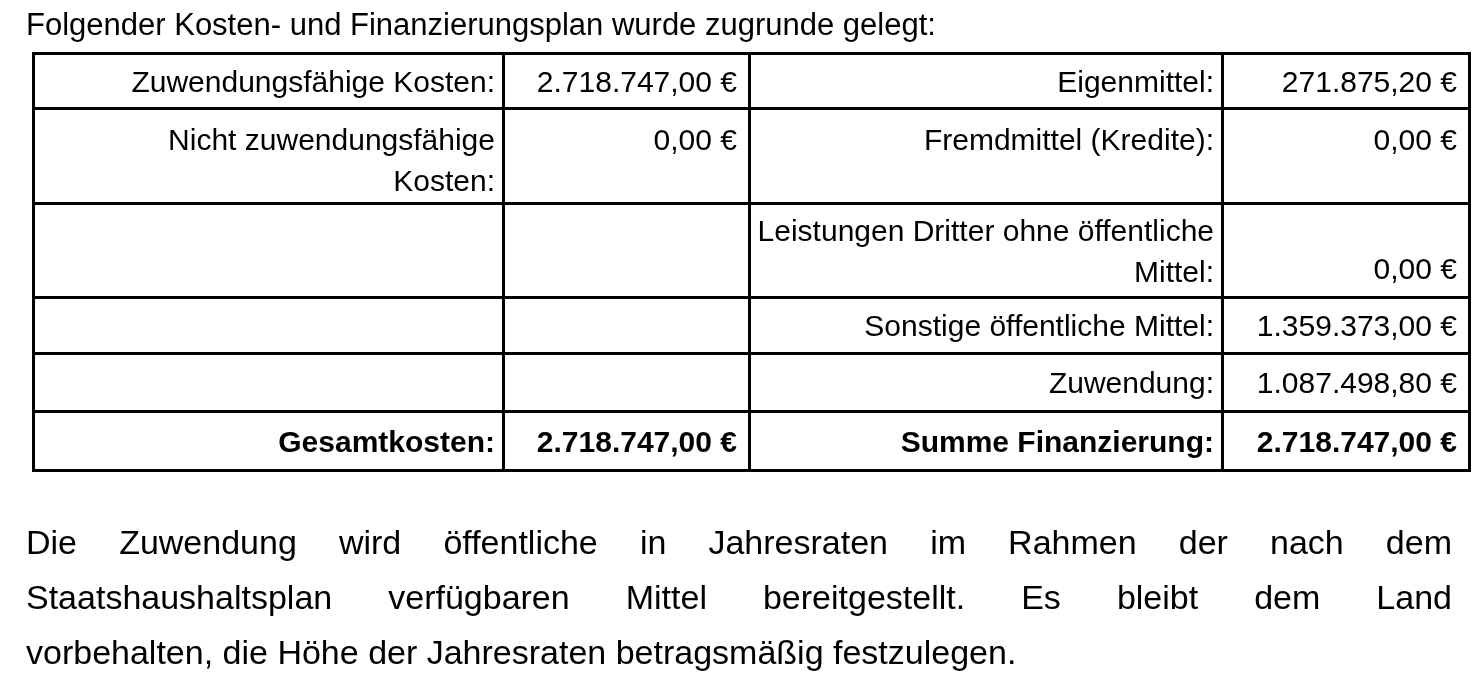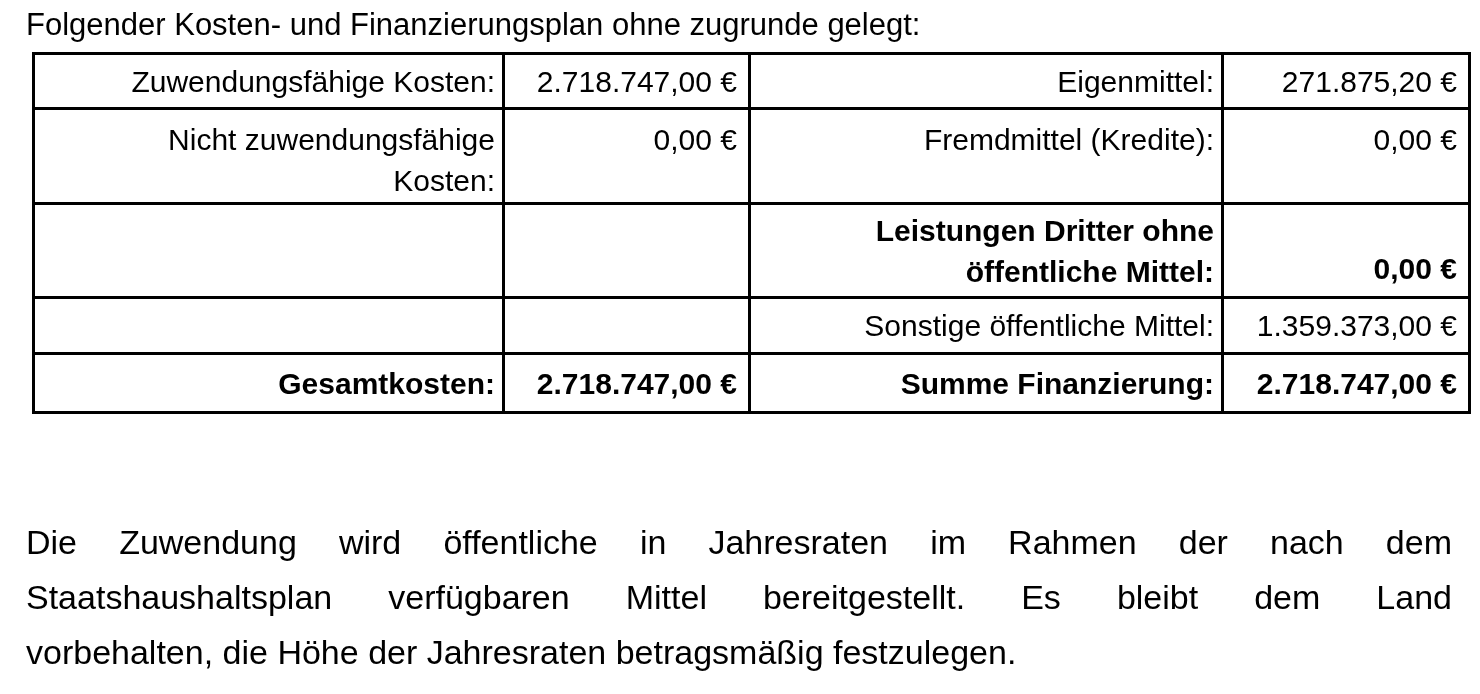--- a/index.html
+++ b/index.html
@@ -43,21 +43,21 @@
   td.lbl {
     text-align: right;
     padding: 0 7px 0 4px;
   }
   td.val {
     text-align: right;
     padding: 0 11px 0 4px;
   }
   tr.r1 { height: 55px; }
   tr.r2 { height: 95px; }
-  tr.r3 { height: 94px; font-weight: bold; }
+  tr.r3 { height: 94px; }
   tr.r4 { height: 56px; }
   tr.r5 { height: 58px; }
   tr.r6 { height: 59px; }
   tr.r2 td {
     vertical-align: top;
     padding-top: 9px;
   }
   tr.r2 td.cost-lbl {
     padding-left: 95px; 
   }
@@ -85,21 +85,21 @@
     text-align-last: justify;
   }
   .pline.jlast {
     text-align: left;
     text-align-last: left;
   }
 </style>
 </head>
 <body>
 
-<div class="doc-title">Folgender Kosten- und Finanzierungsplan ohne zugrunde gelegt:</div>
+<div class="doc-title">Folgender Kosten- und Finanzierungsplan wurde zugrunde gelegt:</div>
 
 <table class="kf-table">
   <colgroup>
     <col style="width:470px">
     <col style="width:246px">
     <col style="width:473px">
     <col style="width:247px">
   </colgroup>
   <tbody>
     <tr class="r1">
@@ -119,20 +119,26 @@
       <td class="val cost-val"></td>
       <td class="lbl fin-lbl">Leistungen Dritter ohne öffentliche Mittel:</td>
       <td class="val fin-val">0,00 €</td>
     </tr>
     <tr class="r4">
       <td class="lbl cost-lbl"></td>
       <td class="val cost-val"></td>
       <td class="lbl fin-lbl">Sonstige öffentliche Mittel:</td>
       <td class="val fin-val">1.359.373,00 €</td>
     </tr>
+    <tr class="r5">
+      <td class="lbl cost-lbl"></td>
+      <td class="val cost-val"></td>
+      <td class="lbl fin-lbl">Zuwendung:</td>
+      <td class="val fin-val">1.087.498,80 €</td>
+    </tr>
     <tr class="r6">
       <td class="lbl cost-lbl">Gesamtkosten:</td>
       <td class="val cost-val">2.718.747,00 €</td>
       <td class="lbl fin-lbl">Summe Finanzierung:</td>
       <td class="val fin-val">2.718.747,00 €</td>
     </tr>
   </tbody>
 </table>
 
 <div class="body-par">

